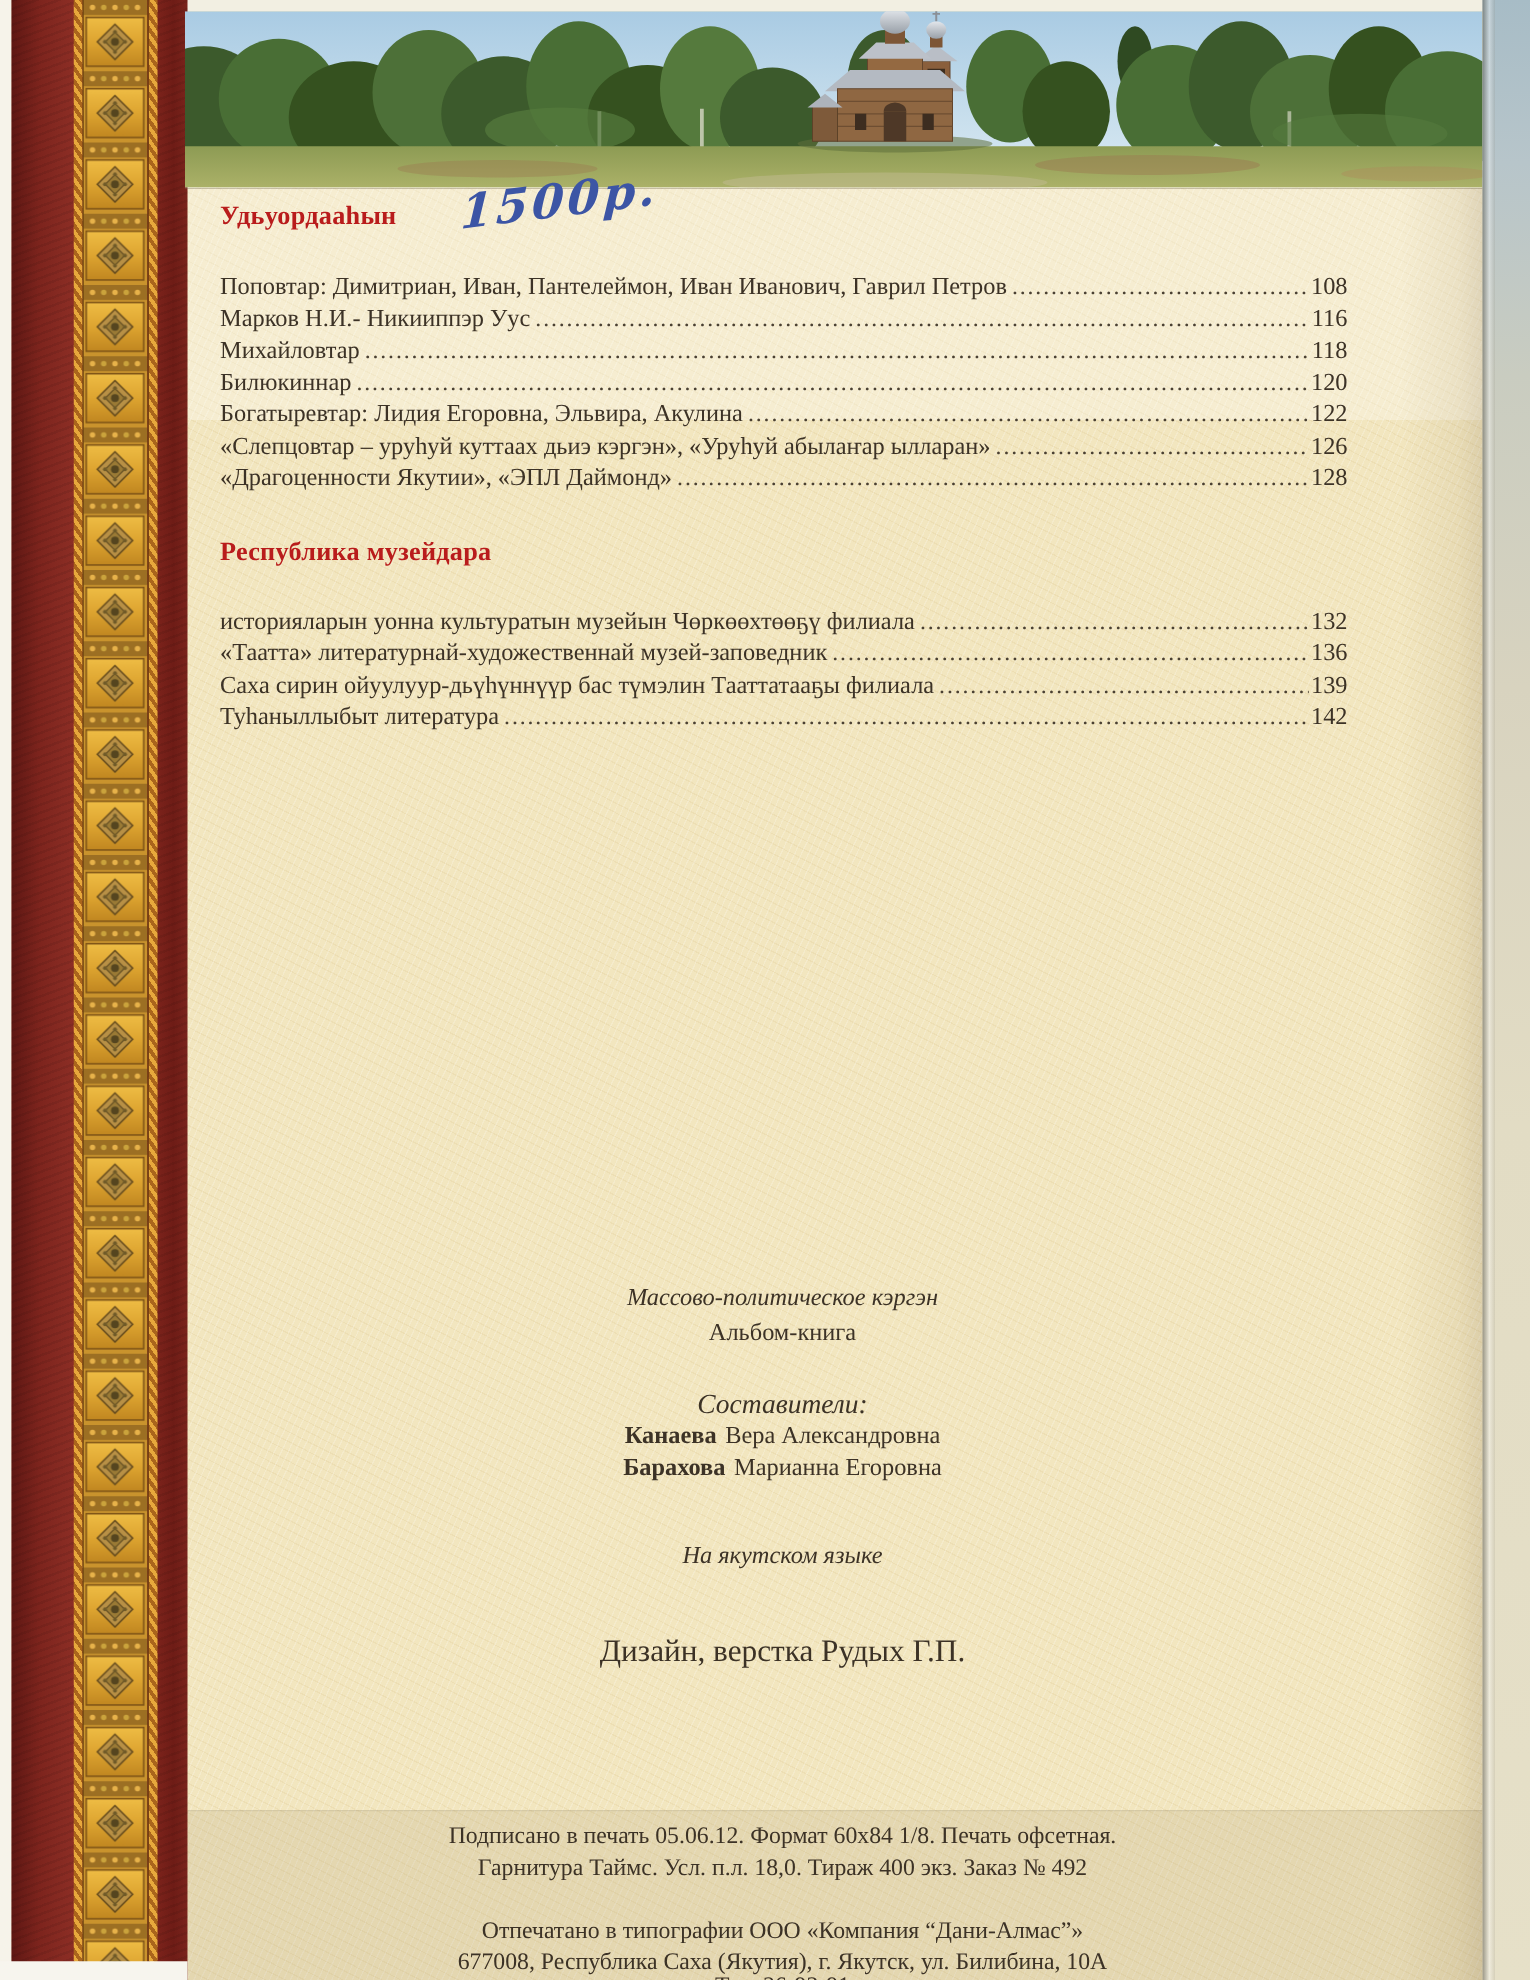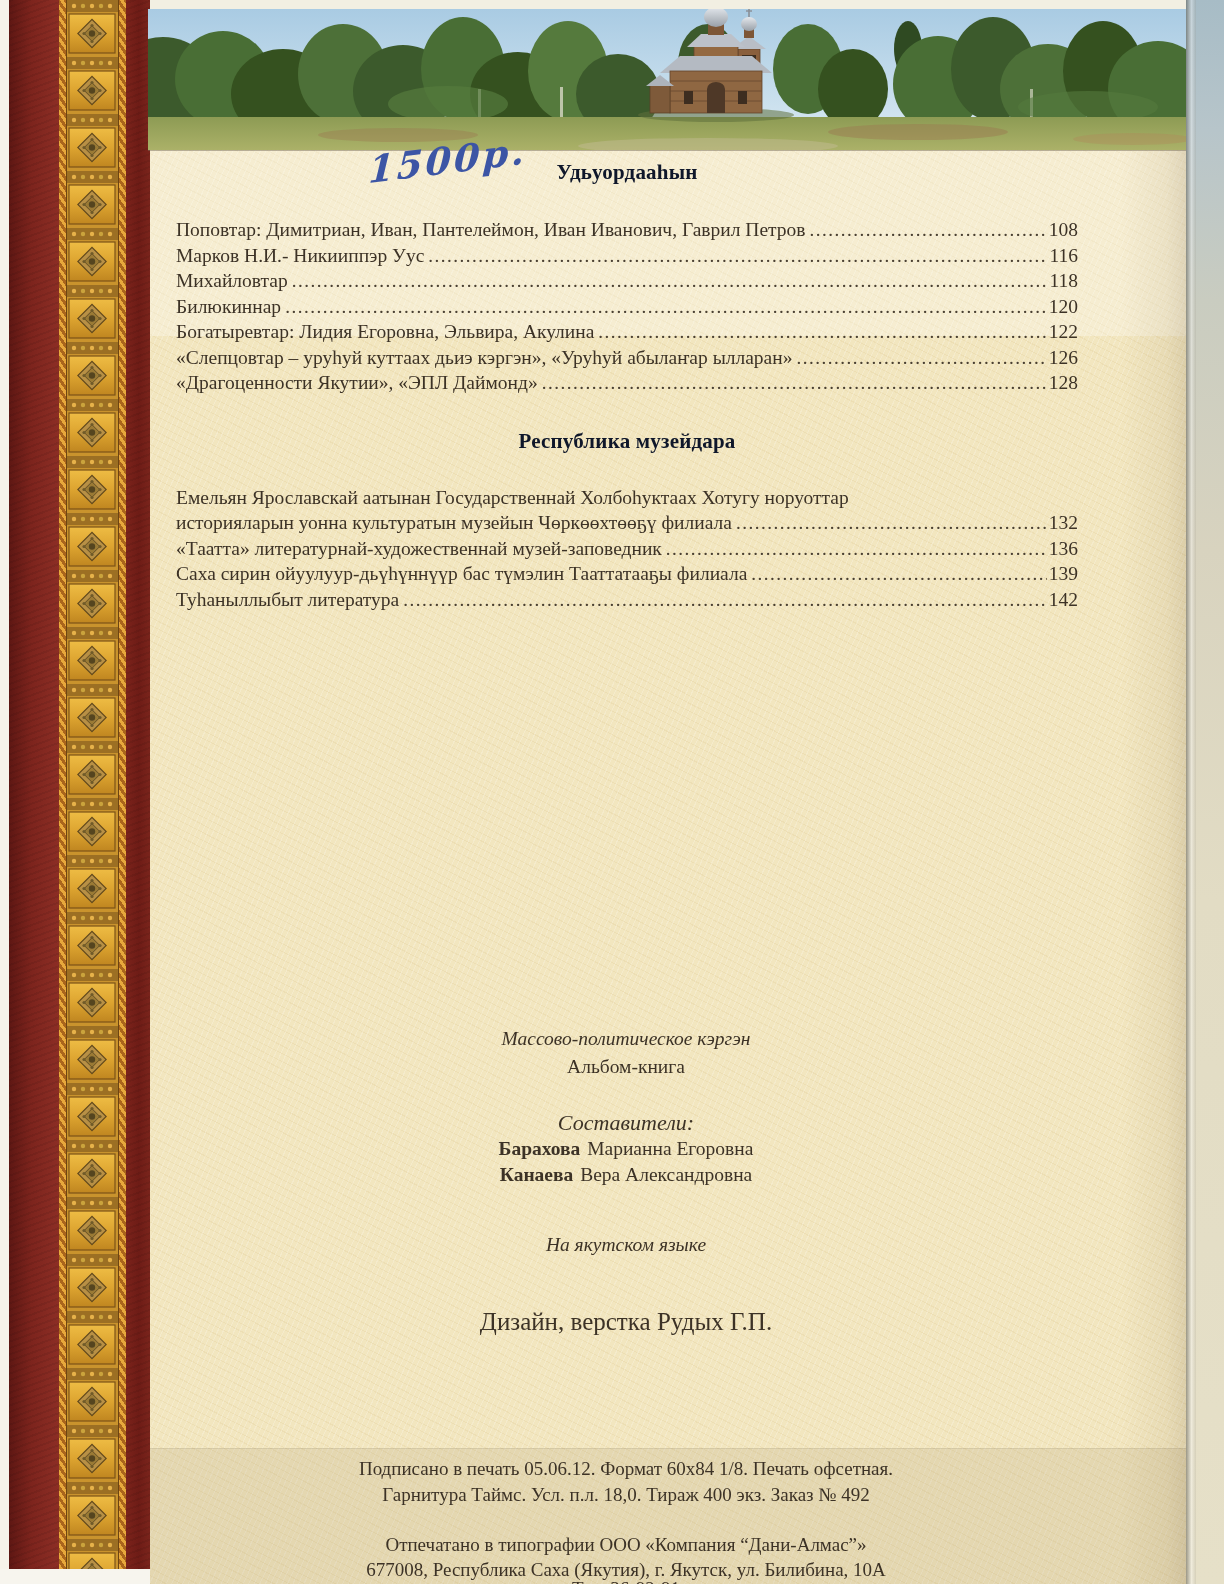--- a/index.html
+++ b/index.html
@@ -52,21 +52,21 @@
   .bottom-band { position:absolute; left:150px; top:1448px; width:1036px; height:136px; z-index:1;
     background:rgba(168,150,112,0.18); border-top:1px solid rgba(90,80,55,0.10); }
 
   
   .handwriting { position:absolute; left:368px; top:138px; z-index:6;
     font-family:"DejaVu Serif", serif; font-style:italic; font-size:37px; font-weight:bold;
     color:#3c55a5; letter-spacing:3px; transform:rotate(-7deg) skewX(-10deg); }
 
   
   .content { position:absolute; left:176px; top:160px; width:902px; z-index:6; }
-  .section-title { font-size:21px; font-weight:bold; color:#0f172a; margin:0; letter-spacing:0.2px;text-align:center; }
+  .section-title { font-size:21px; font-weight:bold; color:#b91c1c; margin:0; letter-spacing:0.2px; }
   .toc-list1 { margin-top:32px; }
   .toc-row { display:flex; align-items:baseline; font-size:19.5px; line-height:25.5px; white-space:nowrap; }
   .toc-title { flex:0 0 auto; }
   .toc-leader { flex:1 1 auto; overflow:hidden; min-width:0; margin:0 2px 0 4px; color:#4a4032; }
   .toc-leader::after { content:"..........................................................................................................................................................................................................";
     letter-spacing:1.5px; font-size:19px; }
   .toc-page { flex:0 0 auto; }
   .section2-title-wrap { margin-top:33px; }
   .toc-list2 { margin-top:31px; }
   .toc-line-plain { font-size:19.5px; line-height:25.5px; white-space:nowrap; }
@@ -265,21 +265,20 @@
         <span class="toc-leader"></span>
         <span class="toc-page">128</span>
       </div>
     </div>
 
     <div class="section2-title-wrap">
       <h2 class="section-title">Республика музейдара</h2>
     </div>
 
     <div class="toc-list2">
-      <div class="toc-line-plain">Емельян Ярославскай аатынан Государственнай Холбоһуктаах Хотугу норуоттар</div>
       <div class="toc-row">
         <span class="toc-title">историяларын уонна культуратын музейын Чөркөөхтөөҕү филиала</span>
         <span class="toc-leader"></span>
         <span class="toc-page">132</span>
       </div>
       <div class="toc-row">
         <span class="toc-title">«Таатта» литературнай-художественнай музей-заповедник</span>
         <span class="toc-leader"></span>
         <span class="toc-page">136</span>
       </div>
@@ -294,24 +293,24 @@
         <span class="toc-page">142</span>
       </div>
     </div>
   </div>
 
   <div class="colophon">
     <p class="imprint-type">Массово-политическое кэргэн</p>
     <p class="book-subtitle">Альбом-книга</p>
     <p class="compilers-label">Составители:</p>
     <p class="compiler">
-      <span class="surname">Барахова</span><span>Марианна Егоровна</span>
+      <span class="surname">Канаева</span><span>Вера Александровна</span>
     </p>
     <p class="compiler">
-      <span class="surname">Канаева</span><span>Вера Александровна</span>
+      <span class="surname">Барахова</span><span>Марианна Егоровна</span>
     </p>
     <p class="language-note">На якутском языке</p>
     <p class="design-credit">Дизайн, верстка Рудых Г.П.</p>
   </div>
 
   <div class="print-block">
     <p>Подписано в печать 05.06.12. Формат 60х84 1/8. Печать офсетная.</p>
     <p>Гарнитура Таймс. Усл. п.л. 18,0. Тираж 400 экз. Заказ № 492</p>
   </div>
 

